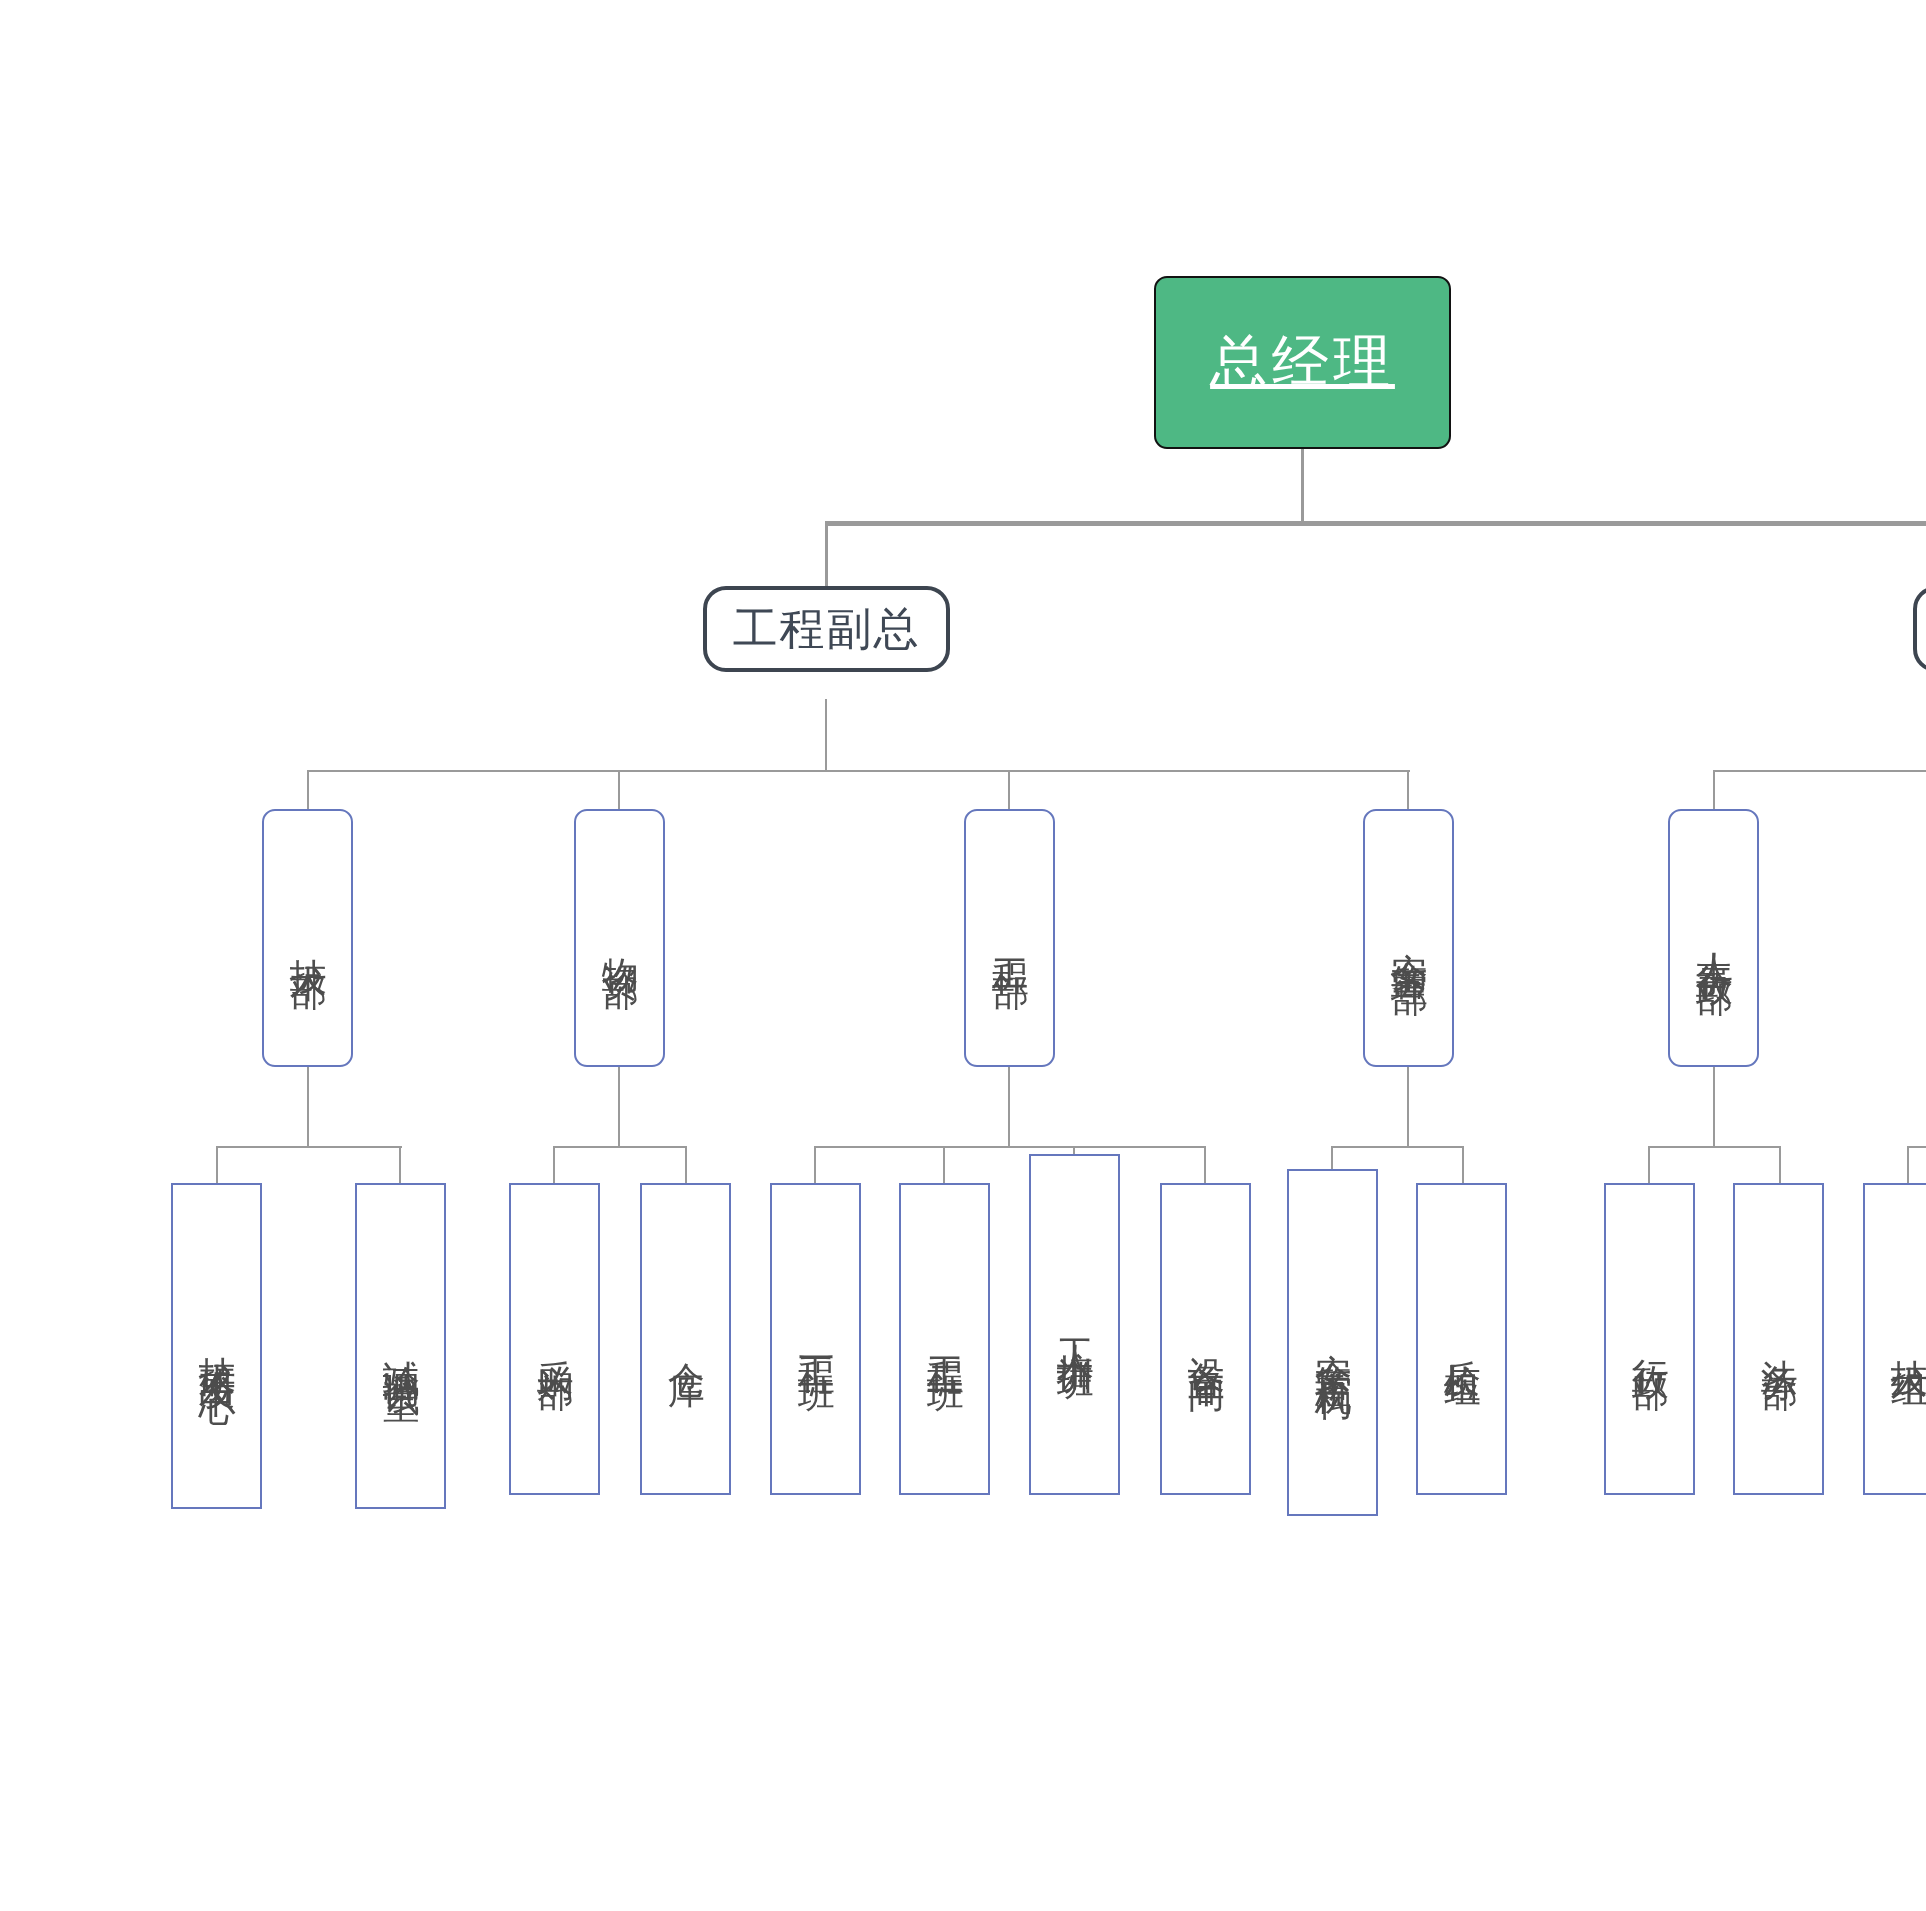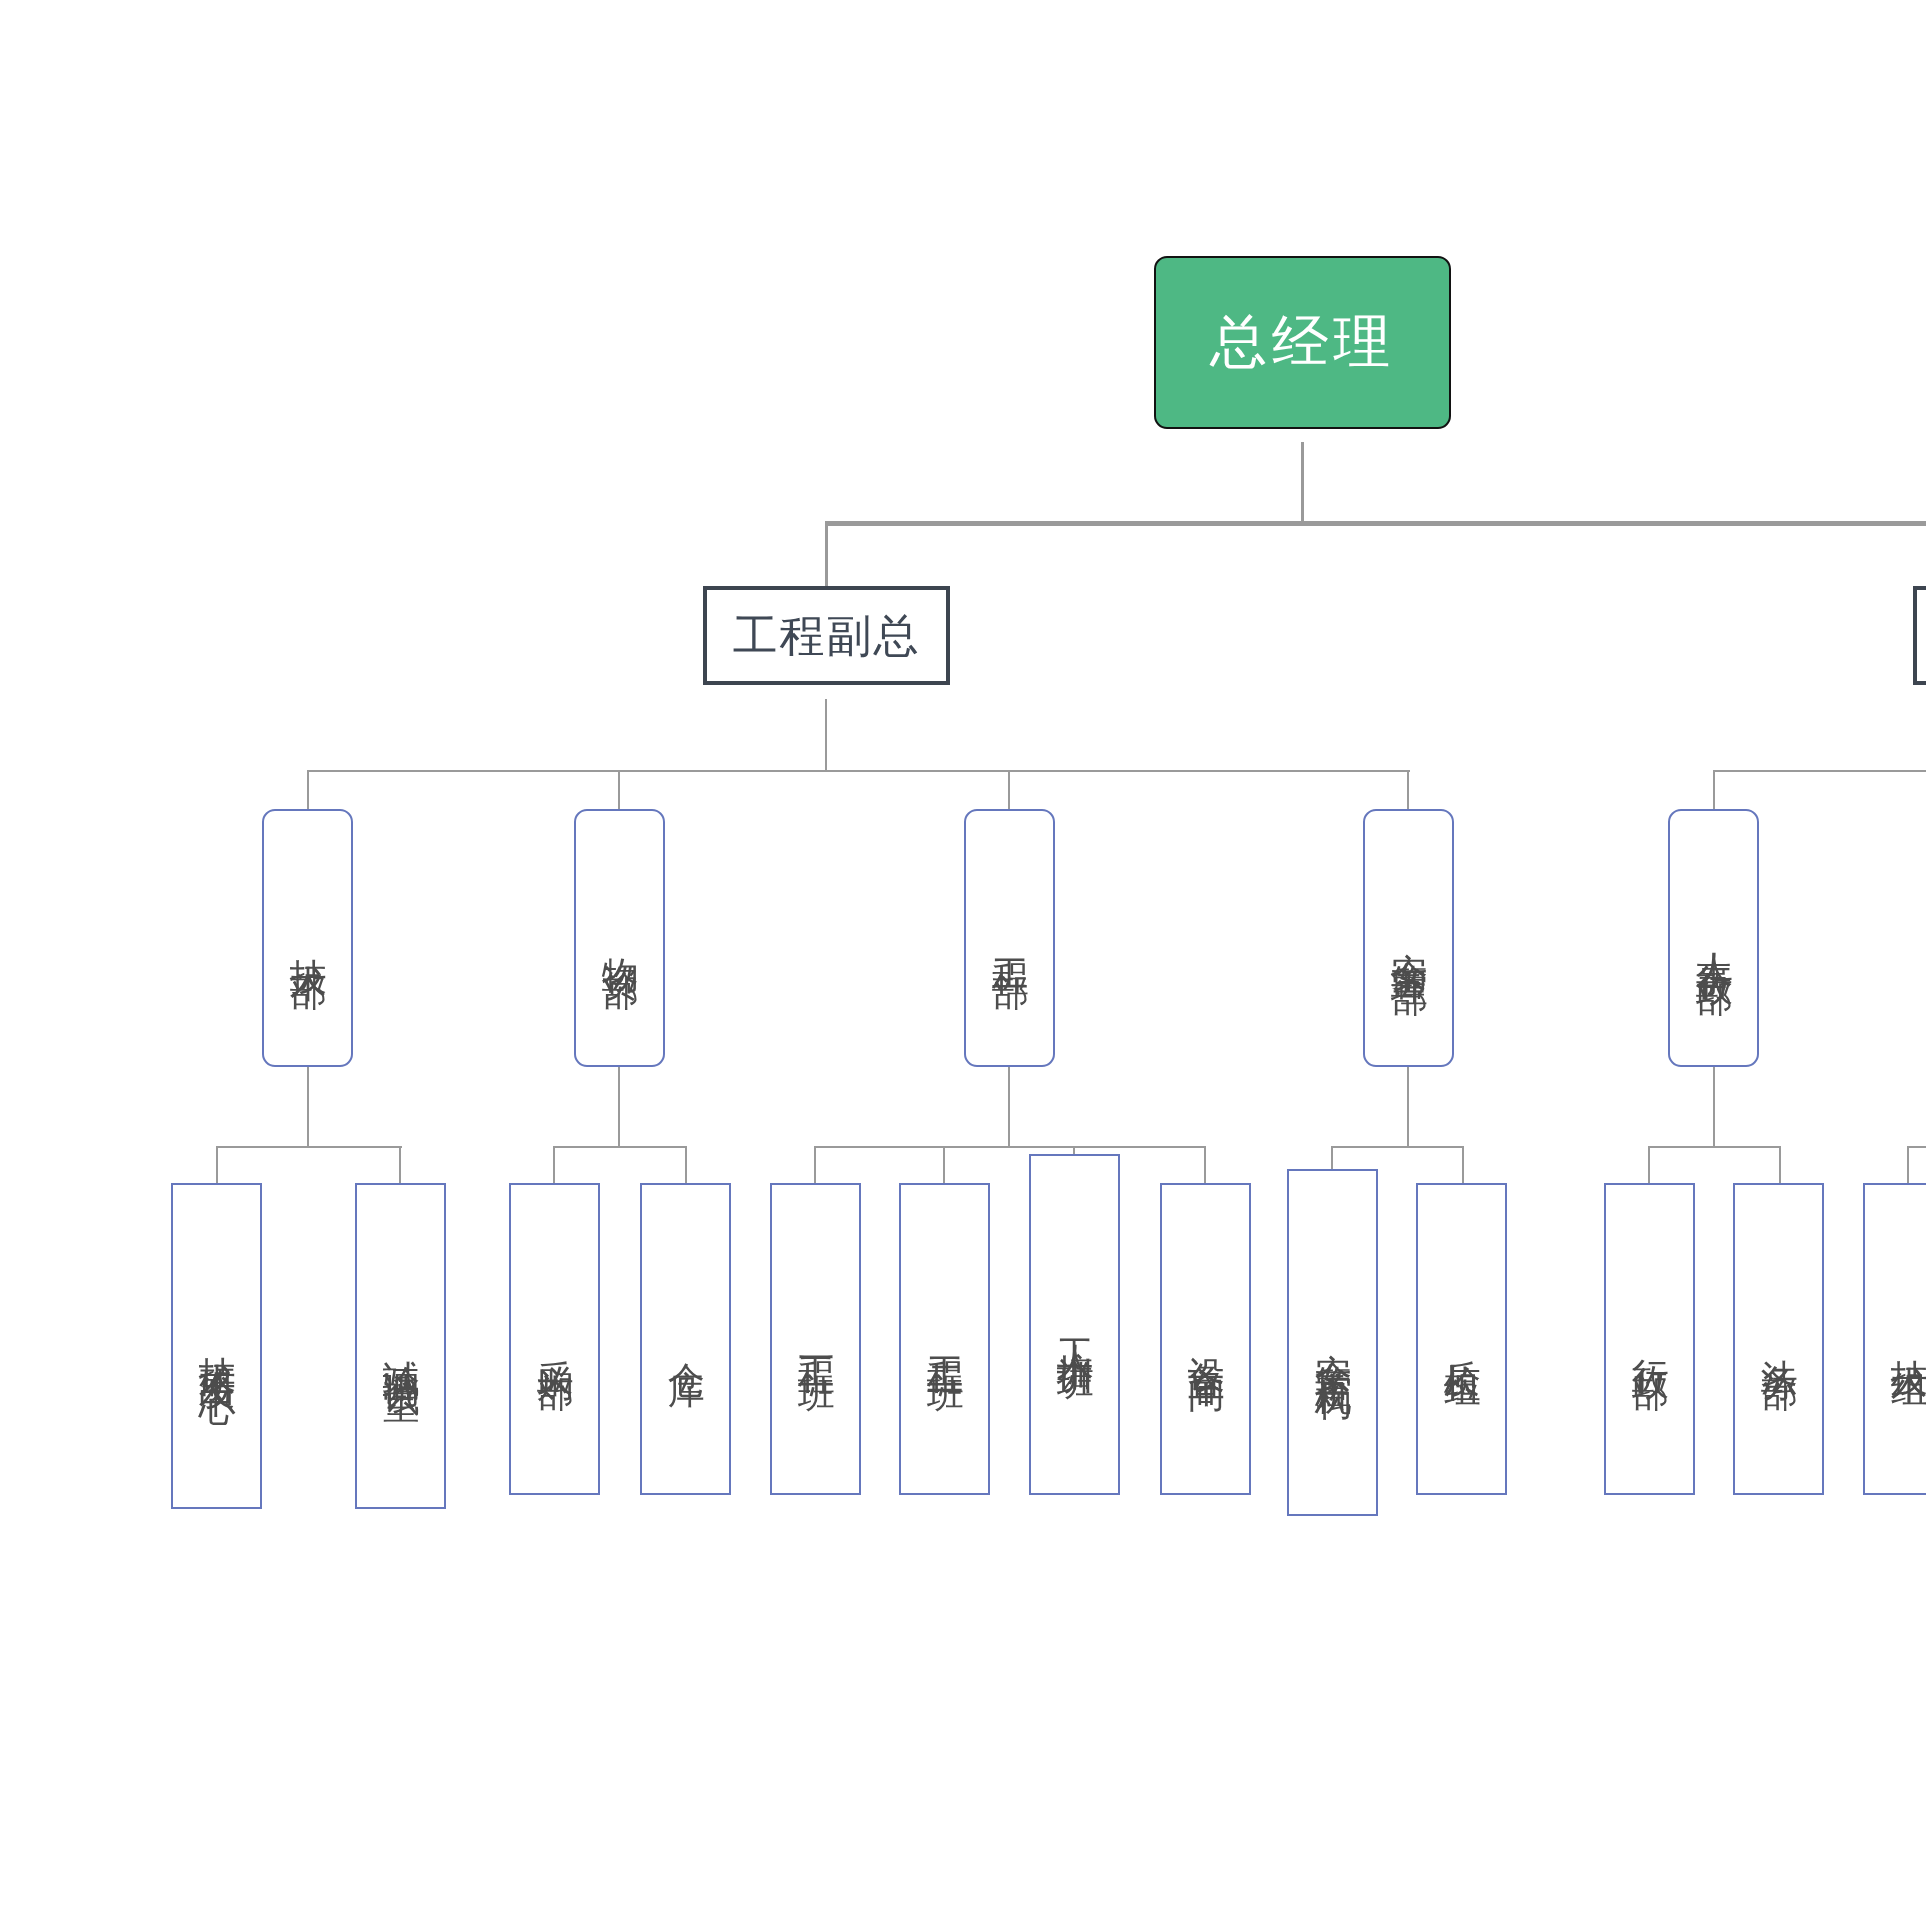--- a/index.html
+++ b/index.html
@@ -33,23 +33,23 @@
     border: 2.7px solid #121212;
     border-radius: 13px;
     color: #ffffff;
     font-size: 57px;
     letter-spacing: 4.6px;
     font-weight: 400;
   }
 
   
   .n2 {
-    width: 247px; height: 99px;
+    width: 247px; height: 86px;
     border: 4.2px solid #3d4550;
-    border-radius: 0;
+    border-radius: 23px;
     color: #3f4855;
     font-size: 45px;
     letter-spacing: 1.9px;
   }
 
   
   .n3 {
     width: 91px; height: 258px;
     border: 2.3px solid #6577bd;
     border-radius: 13px;
@@ -117,21 +117,21 @@
   <div class="line" style="left:1462px; top:1146px; width:2.3px; height:39px;"></div>
 
   <div class="line" style="left:1713px; top:1067px; width:2.3px; height:79px;"></div>
   <div class="line" style="left:1648px; top:1146px; width:133px; height:2.3px;"></div>
   <div class="line" style="left:1648px; top:1146px; width:2.3px; height:39px;"></div>
   <div class="line" style="left:1779px; top:1146px; width:2.3px; height:39px;"></div>
 
   <div class="line" style="left:1907px; top:1146px; width:133px; height:2.3px;"></div>
   <div class="line" style="left:1907px; top:1146px; width:2.3px; height:39px;"></div>
 
-  <div class="node n1" style="left:1154px; top:256px;">总经理</div>
+  <div class="node n1" style="left:1154px; top:276px;text-decoration:underline;">总经理</div>
 
   <div class="node n2" style="left:703px; top:586px;">工程副总</div>
   <div class="node n2" style="left:1913px; top:586px;">行政副总</div>
 
   <div class="node n3 vtext" style="left:262px; top:809px;">技术部</div>
   <div class="node n3 vtext" style="left:574px; top:809px;">物资部</div>
   <div class="node n3 vtext" style="left:964px; top:809px;">工程部</div>
   <div class="node n3 vtext" style="left:1363px; top:809px;">安全管理部</div>
   <div class="node n3 vtext" style="left:1668px; top:809px;">人事行政部</div>
 

